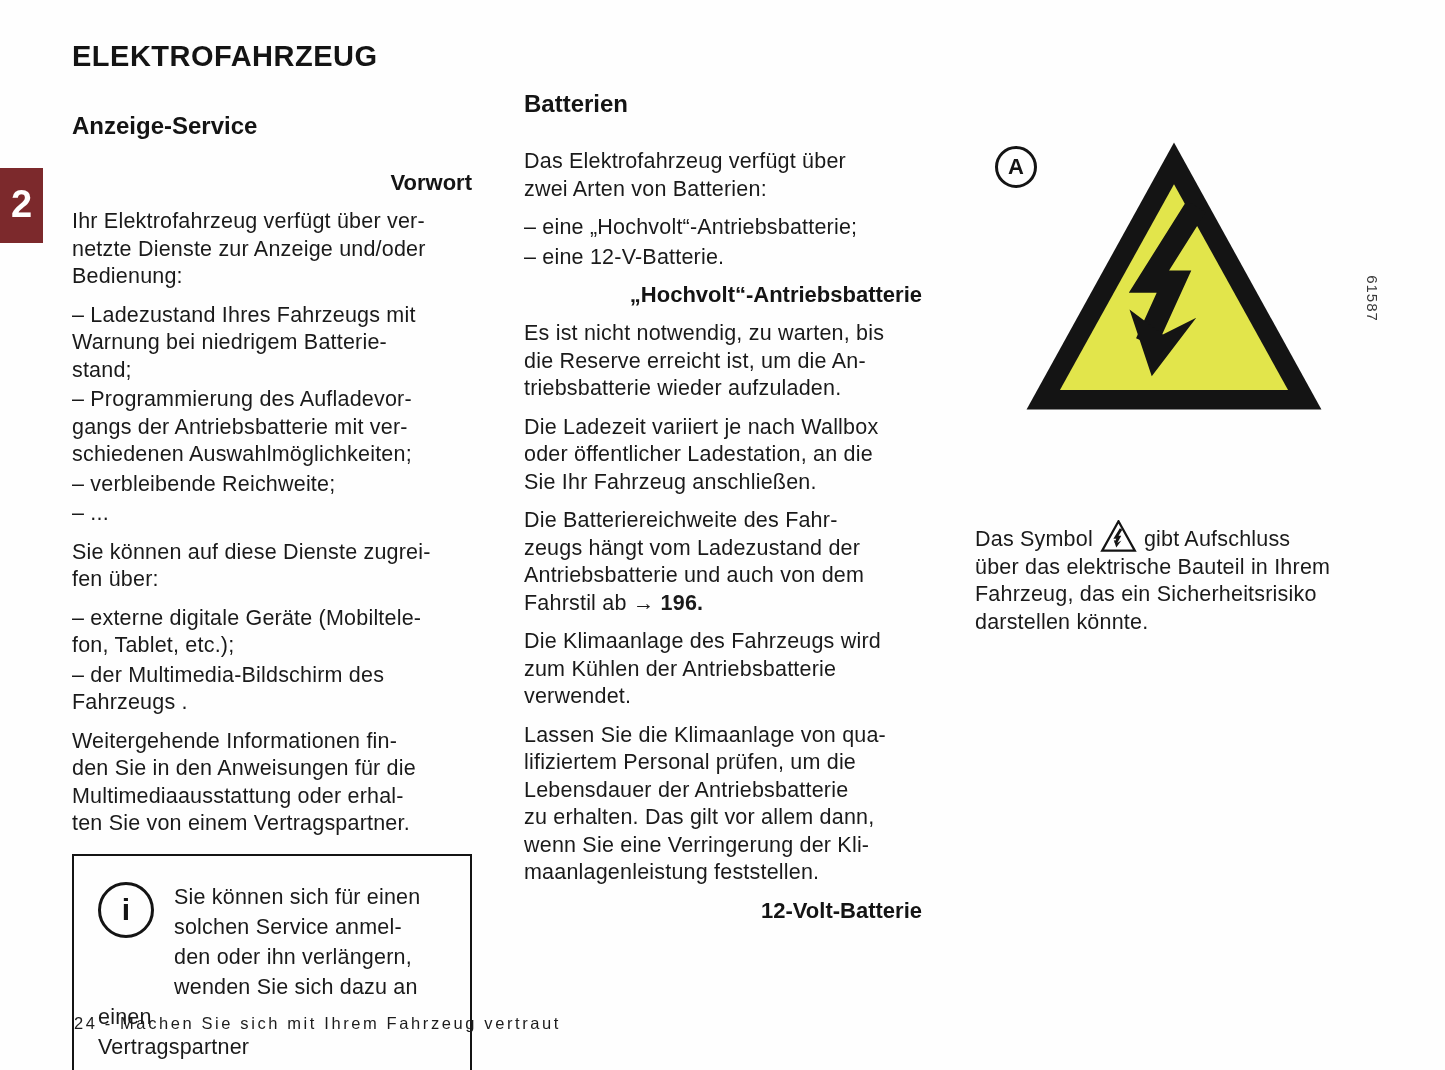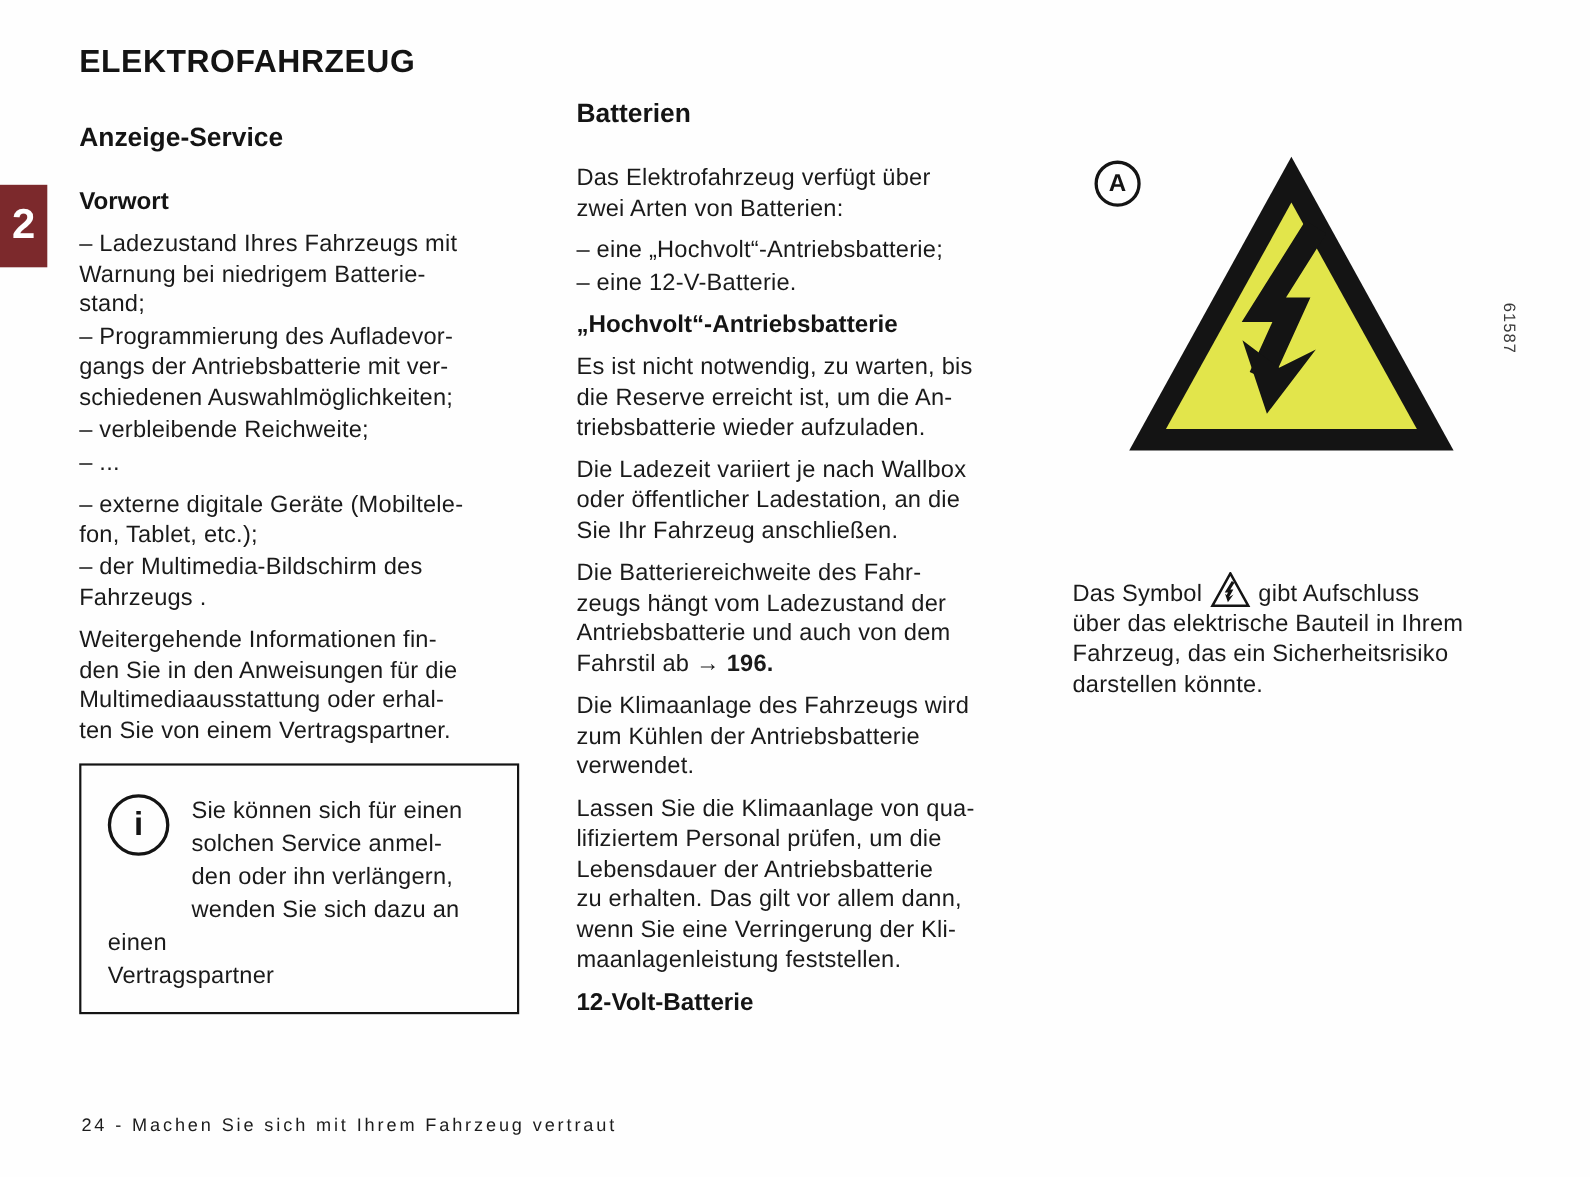--- a/index.html
+++ b/index.html
@@ -15,21 +15,21 @@
     position:absolute; left:0; top:168px; width:43px; height:75px;
     display:flex; align-items:center; justify-content:center;
   }
   .chapter-tab span{ color:#ffffff; font-size:38px; font-weight:700; line-height:1; padding-bottom:4px;}
   .col{ position:absolute; }
   .col1{ left:72px;  top:112px; width:400px; }
   .col2{ left:524px; top:90px;  width:398px; }
   .col3{ left:975px; top:90px;  width:398px; }
   .section-h{ margin:0 0 30px 0; font-size:24px; font-weight:700; color:#141414;}
   .col2 .section-h{ }
-  .sub-h{ margin:4px 0 12px 0; font-size:22px; font-weight:700; color:#141414;}
+  .sub-h{ margin:4px 0 12px 0; font-size:22px; font-weight:700; color:#141414;text-align:right;}
   .t{ white-space:pre-line;margin-top:23px; }
   .para{ margin:0 0 11px 0; font-size:21.5px; line-height:27.5px; letter-spacing:0.2px; }
   .bullets{ margin:0 0 11px 0; }
   .bullet{ margin:0 0 2px 0; font-size:21.5px; line-height:27.5px; letter-spacing:0.2px; }
   .bold{ font-weight:700; }
   .note-box{
     margin-top:16px; border:2px solid #141414; padding:26px 20px 18px 24px;
     font-size:21.5px; line-height:30px; letter-spacing:0.2px; overflow:hidden;
   }
   .note-icon-wrap{ float:left; width:76px; height:92px; }
@@ -64,30 +64,35 @@
 
   <h1 class="page-title">ELEKTROFAHRZEUG</h1>
 
   <div class="chapter-tab" style="background:#7c292c;">
     <span>2</span>
   </div>
 
   <div class="col col1">
     <h2 class="section-h">Anzeige-Service</h2>
     <h3 class="sub-h">Vorwort</h3>
+    <p class="para t">Ihr Elektrofahrzeug verfügt über ver-
+netzte Dienste zur Anzeige und/oder
+Bedienung:</p>
     <div class="bullets">
       <p class="bullet t">– Ladezustand Ihres Fahrzeugs mit
 Warnung bei niedrigem Batterie-
 stand;</p>
       <p class="bullet t">– Programmierung des Aufladevor-
 gangs der Antriebsbatterie mit ver-
 schiedenen Auswahlmöglichkeiten;</p>
       <p class="bullet t">– verbleibende Reichweite;</p>
       <p class="bullet t">– ...</p>
     </div>
+    <p class="para t">Sie können auf diese Dienste zugrei-
+fen über:</p>
     <div class="bullets">
       <p class="bullet t">– externe digitale Geräte (Mobiltele-
 fon, Tablet, etc.);</p>
       <p class="bullet t">– der Multimedia-Bildschirm des
 Fahrzeugs .</p>
     </div>
     <p class="para t">Weitergehende Informationen fin-
 den Sie in den Anweisungen für die
 Multimediaausstattung oder erhal-
 ten Sie von einem Vertragspartner.</p>

